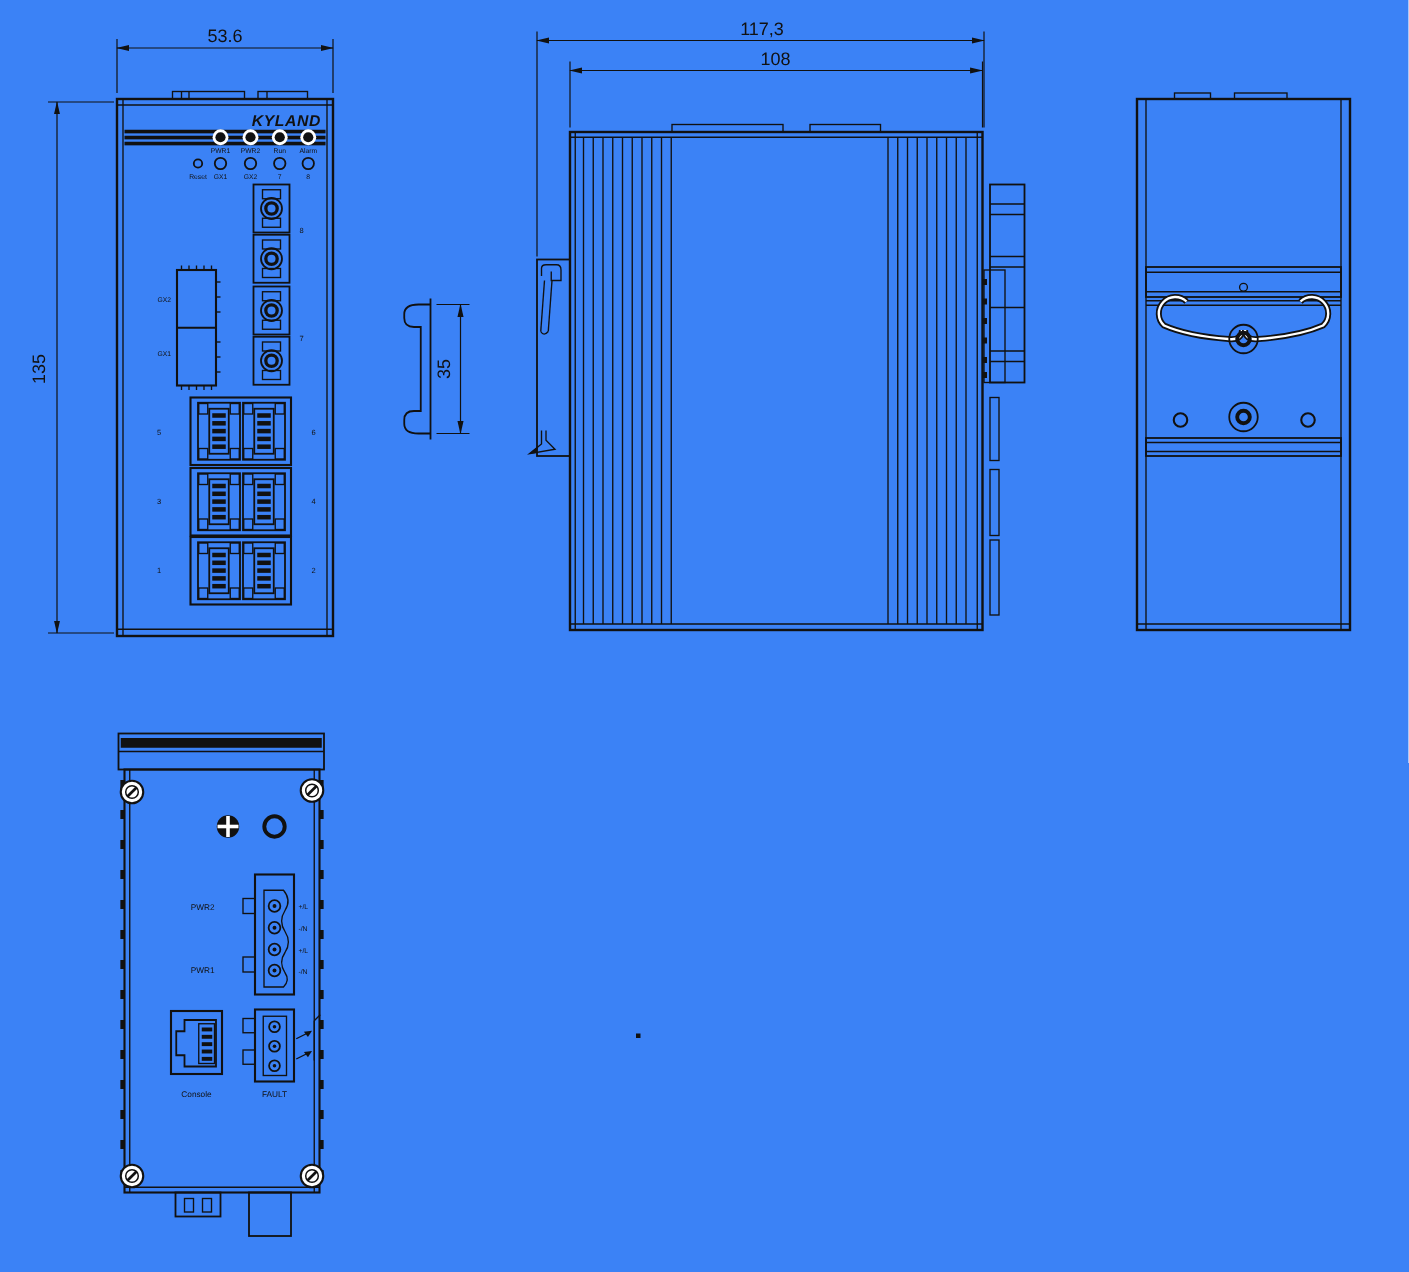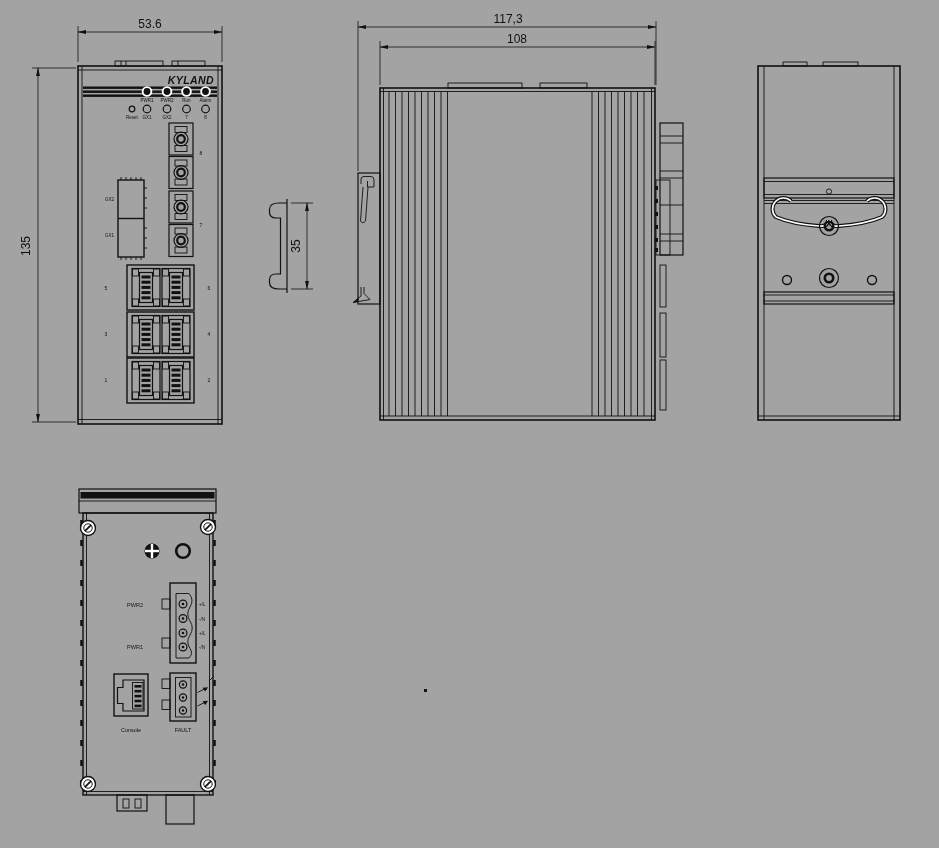--- a/index.html
+++ b/index.html
@@ -1,16 +1,16 @@
 <!DOCTYPE html>
 <html><head>
 <meta charset="utf-8">
 <style>
   html,body{margin:0;padding:0;background:#fff;}
-  .canvas{position:relative;width:939px;height:848px;background:#a3a3a3;overflow:hidden;
+  .canvas{position:relative;width:939px;height:848px;background:#3b82f6;overflow:hidden;
           font-family:"Liberation Sans",sans-serif;}
   svg{position:absolute;left:0;top:0;}
   svg text{fill:#111;font-family:"Liberation Sans",sans-serif;}
   .t45{font-size:4.5px;}
   .t5{font-size:5px;}
   .t55{font-size:5.5px;}
   .t12{font-size:12px;}
   .logo{font-size:10.5px;font-weight:bold;font-style:italic;letter-spacing:.4px;}
   .ln{stroke:#111;fill:none;stroke-width:1.2;}
   .ln09{stroke:#111;fill:none;stroke-width:.9;}

